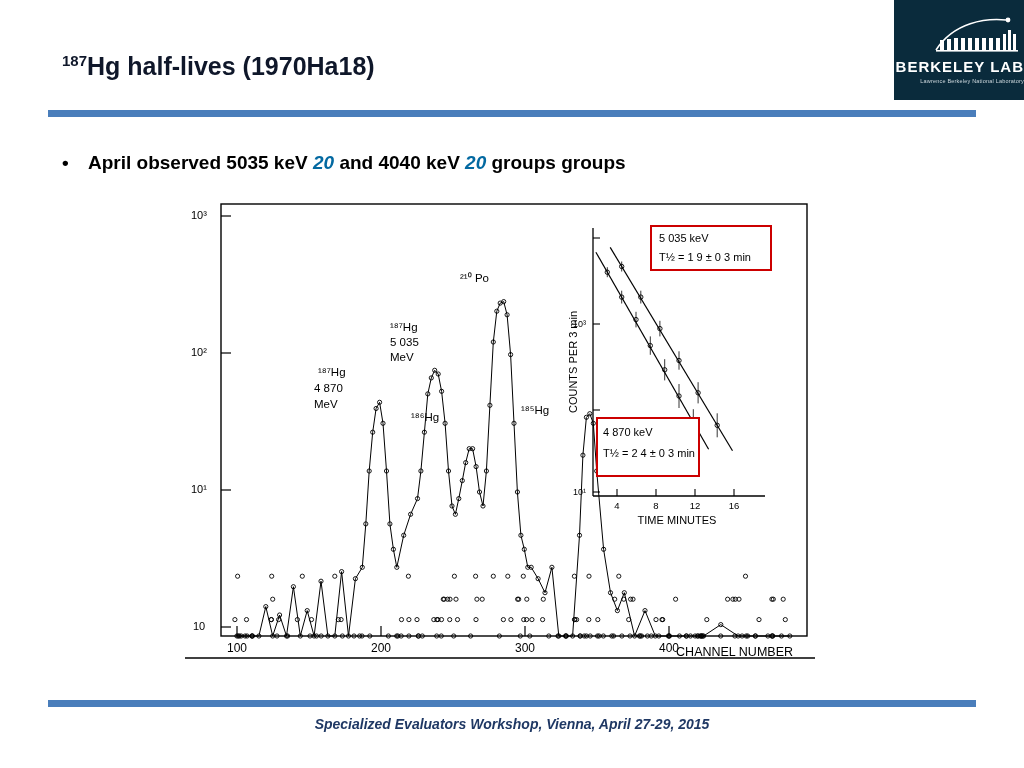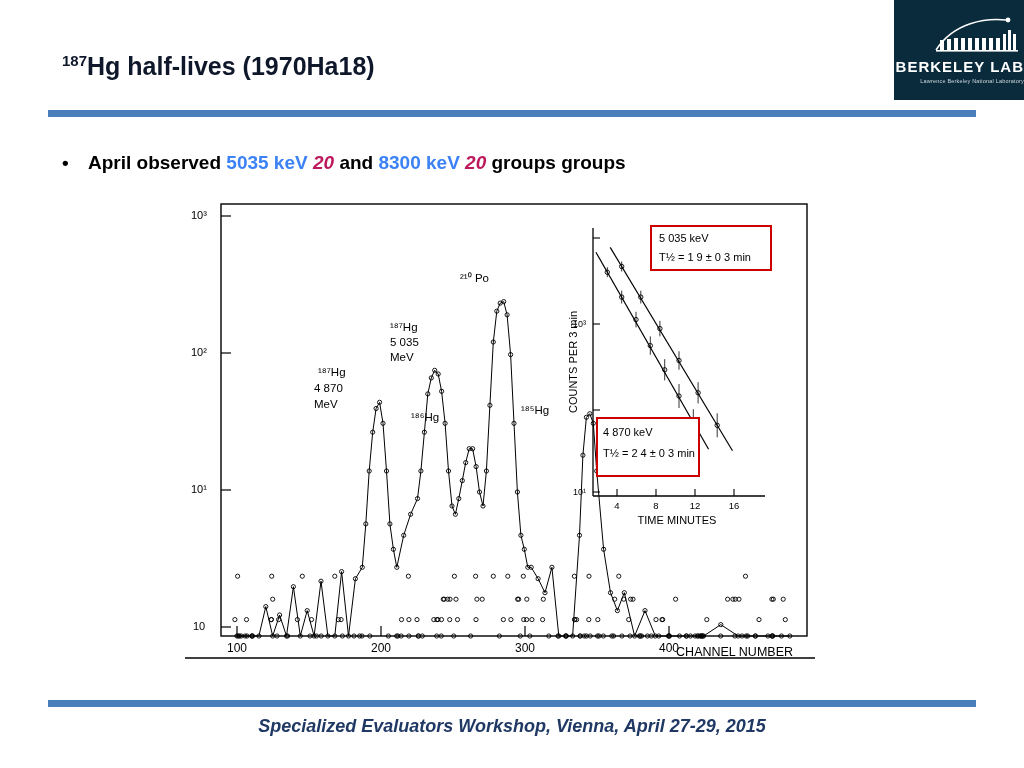--- a/index.html
+++ b/index.html
@@ -85,41 +85,41 @@
     color: #000000;
     display: flex;
     align-items: baseline;
   }
   #bullet-row .dot {
     width: 26px;
     font-size: 19px;
     line-height: 1;
     color: #000;
   }
-  .kev { color: #3b82f6; }
-  .num-it { font-style: italic; color: #be185d; }
+  .kev { color: #000000; }
+  .num-it { font-style: italic; color: #0369a1; }
 
   
   #figure {
     position: absolute;
     left: 185px;
     top: 196px;
     width: 630px;
     height: 475px;
   }
   #figure svg { display: block; }
 
   
   #footer {
     position: absolute;
     left: 0;
     top: 716px;
     width: 1024px;
     text-align: center;
-    font-size: 18px;
+    font-size: 14px;
     font-style: italic;
     font-weight: bold;
     color: #1f3864;
   }
 </style>
 </head>
 <body>
 
 <div id="logo">
   <div class="arch">
@@ -149,21 +149,21 @@
 
 <div id="title">
   <sup>187</sup><span>Hg half-lives (1970Ha18)</span>
 </div>
 
 <div class="rule" id="rule-top"></div>
 
 <div id="bullet-row">
   <span class="dot">•</span>
   <span>
-    <span>April observed </span><span class="kev">5035 keV</span><span>&nbsp;</span><span class="num-it">20</span><span> and </span><span class="kev">8300 keV</span><span>&nbsp;</span><span class="num-it">20</span><span> groups groups</span>
+    <span>April observed </span><span class="kev">5035 keV</span><span>&nbsp;</span><span class="num-it">20</span><span> and </span><span class="kev">4040 keV</span><span>&nbsp;</span><span class="num-it">20</span><span> groups groups</span>
   </span>
 </div>
 
 <div id="figure">
   <svg id="fig-svg" width="630" height="475" viewBox="0 0 630 475" font-family="Liberation Sans, sans-serif">
 
     <rect x="36" y="8" width="586" height="432" fill="#ffffff" stroke="#000000" stroke-width="1.4"></rect>
 
     <line x1="0" y1="462" x2="630" y2="462" stroke="#000000" stroke-width="1.4"></line>
 

